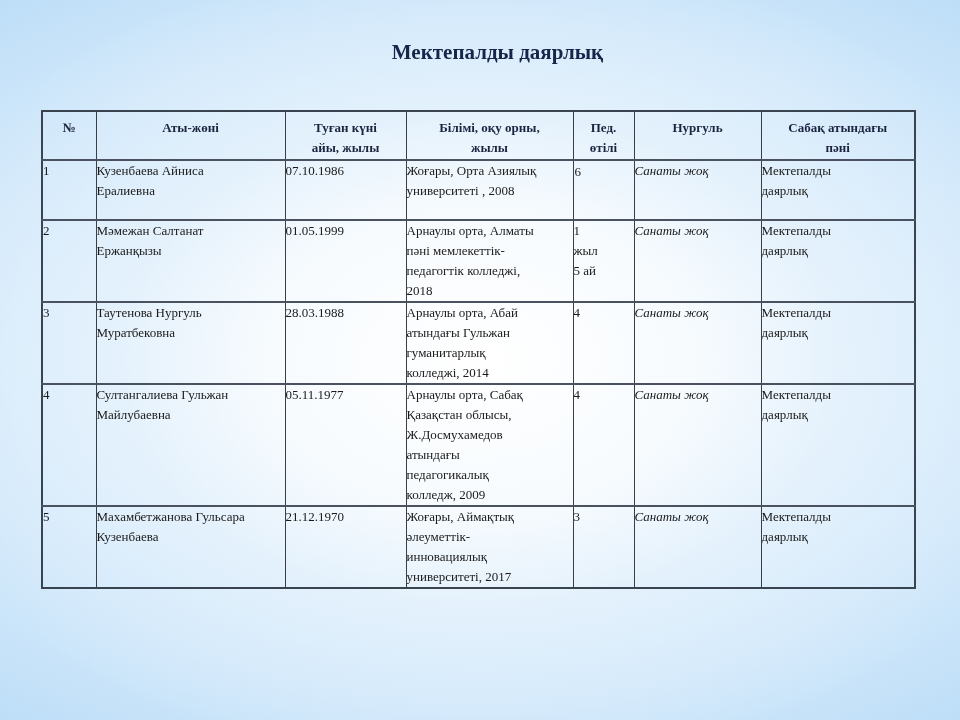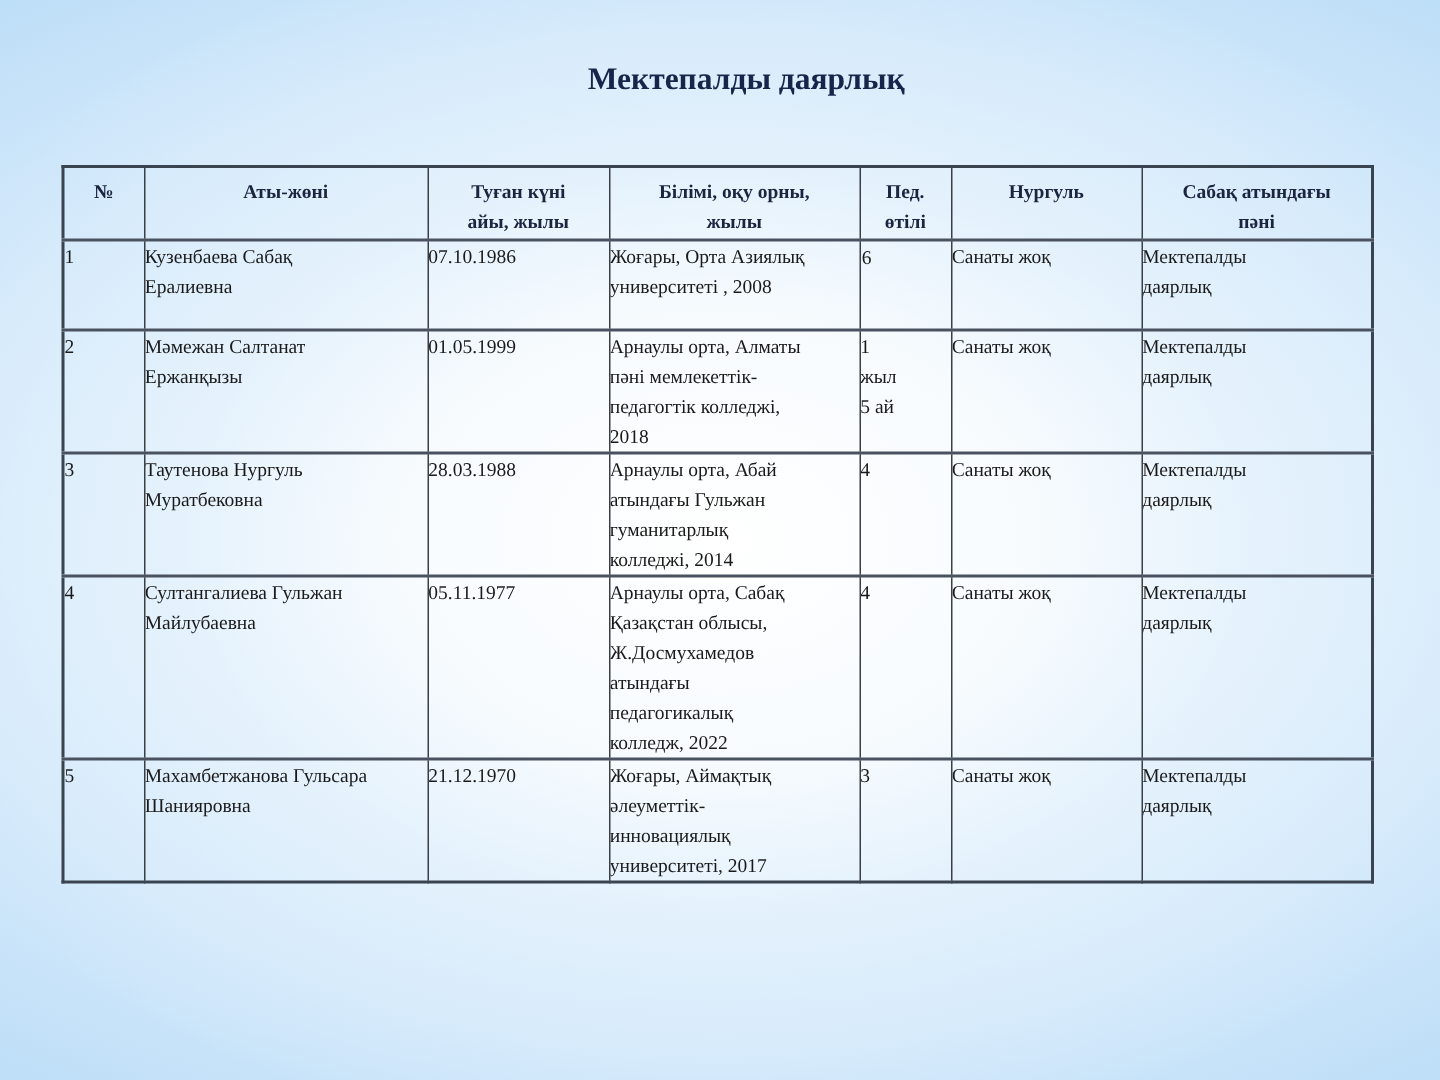--- a/index.html
+++ b/index.html
@@ -39,21 +39,21 @@
   tr.r3 td { height: 77px; }
   tr.r4 td { height: 115px; }
   tr.r5 td { height: 79px; }
   tr.body-row { border-top: 2px solid #4a5260; }
   td.c-num { padding-left: 10px; padding-top: 6px; }
   td.c-name { padding-left: 1px; padding-top: 1px; }
   td.c-date { padding-left: 1px; padding-top: 1px; }
   td.c-edu { padding-left: 1px; padding-top: 1px; }
   td.c-ped { padding-left: 8px; padding-top: 4px; }
   td.c-ped.first { padding-left: 1px; padding-top: 1px; }
-  td.c-cat { padding-left: 8px; padding-top: 4px; }
+  td.c-cat { padding-left: 8px; padding-top: 4px; font-style: italic; }
   td.c-subj { padding-left: 8px; padding-top: 4px; }
   .line { display: block; white-space: nowrap; }
 </style>
 </head>
 <body>
 
 <div class="title">Мектепалды даярлық</div>
 
 <table class="staff">
   <colgroup>
@@ -92,21 +92,21 @@
           <span class="line">Сабақ атындағы</span>
           <span class="line">пәні</span>
         </th>
     </tr>
   </thead>
   <tbody>
 
     <tr class="r1 body-row">
       <td class="c-num">1</td>
       <td class="c-name">
-        <span class="line">Кузенбаева Сабақ</span>
+        <span class="line">Кузенбаева Айниса</span>
           <span class="line">Ералиевна</span>
       </td>
       <td class="c-date">07.10.1986</td>
       <td class="c-edu">
         <span class="line">Жоғары, Орта Азиялық</span>
           <span class="line">университеті , 2008</span>
       </td>
       <td class="c-ped first">
         <span class="line">6</span>
       </td>
@@ -171,37 +171,37 @@
         <span class="line">Султангалиева Гульжан</span>
           <span class="line">Майлубаевна</span>
       </td>
       <td class="c-date">05.11.1977</td>
       <td class="c-edu">
         <span class="line">Арнаулы орта,  Сабақ</span>
           <span class="line">Қазақстан облысы,</span>
           <span class="line">Ж.Досмухамедов</span>
           <span class="line">атындағы</span>
           <span class="line">педагогикалық</span>
-          <span class="line">колледж, 2022</span>
+          <span class="line">колледж, 2009</span>
       </td>
       <td class="c-ped">
         <span class="line">4</span>
       </td>
       <td class="c-cat">Санаты жоқ</td>
       <td class="c-subj">
         <span class="line">Мектепалды</span>
           <span class="line">даярлық</span>
       </td>
     </tr>
 
     <tr class="r5 body-row">
       <td class="c-num">5</td>
       <td class="c-name">
         <span class="line">Махамбетжанова Гульсара</span>
-          <span class="line">Шанияровна</span>
+          <span class="line">Кузенбаева</span>
       </td>
       <td class="c-date">21.12.1970</td>
       <td class="c-edu">
         <span class="line">Жоғары, Аймақтық</span>
           <span class="line">әлеуметтік-</span>
           <span class="line">инновациялық</span>
           <span class="line">университеті, 2017</span>
       </td>
       <td class="c-ped">
         <span class="line">3</span>

